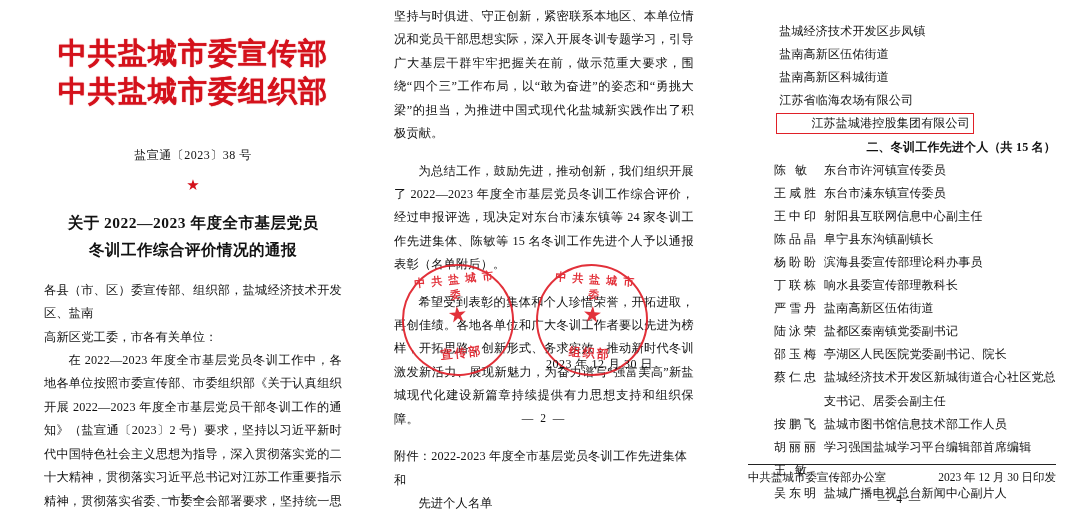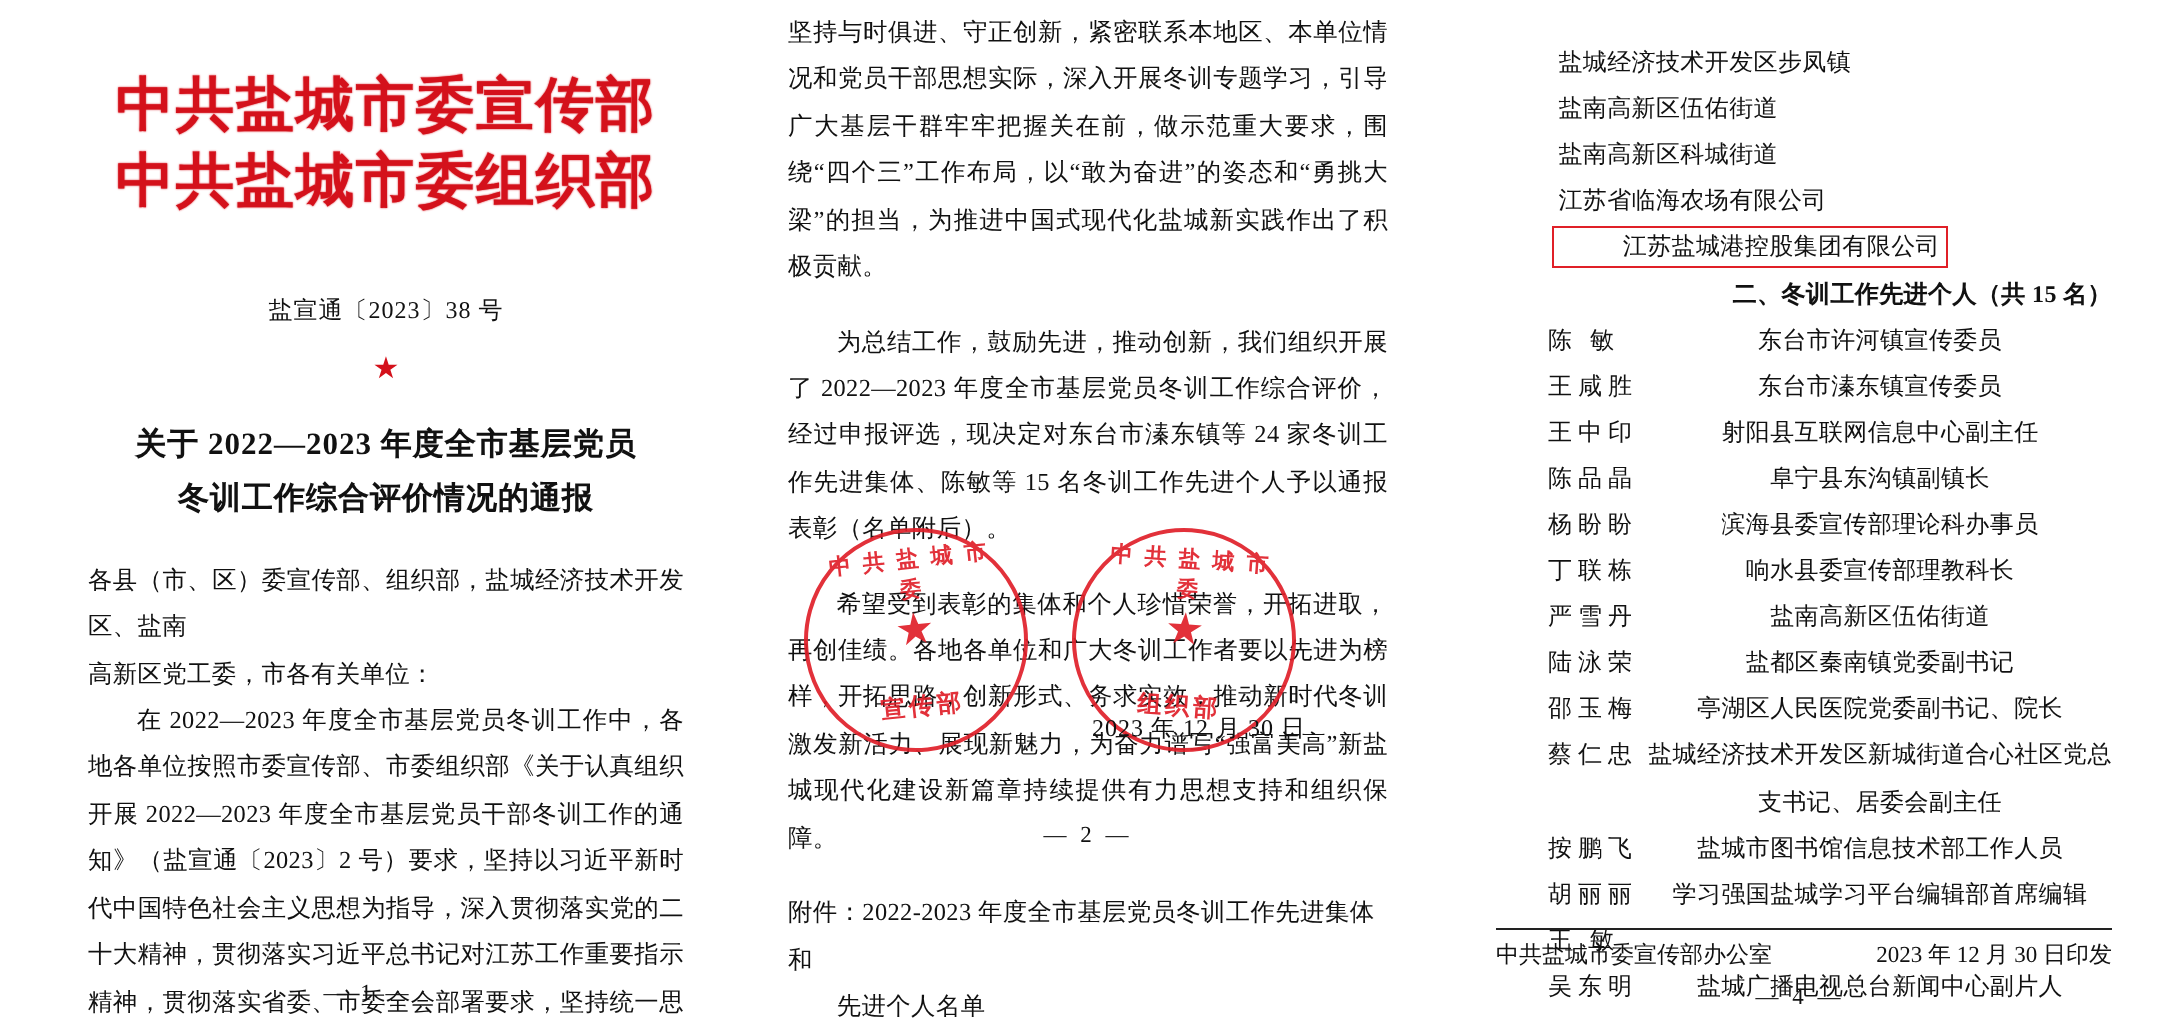--- a/index.html
+++ b/index.html
@@ -198,21 +198,20 @@
   }
   .nrow .nm {
     width: 76px;
     flex: none;
     padding-left: 26px;
     box-sizing: border-box;
     letter-spacing: 3px;
   }
   .nrow .post {
     flex: 1;
-    text-align: center;
   }
   .hl-box {
     display: inline-block;
     border: 1.4px solid #e02028;
     padding: 0 3px;
     margin-left: -3px;
     line-height: 1.55;
   }
   .col3-footer {
     position: absolute;

